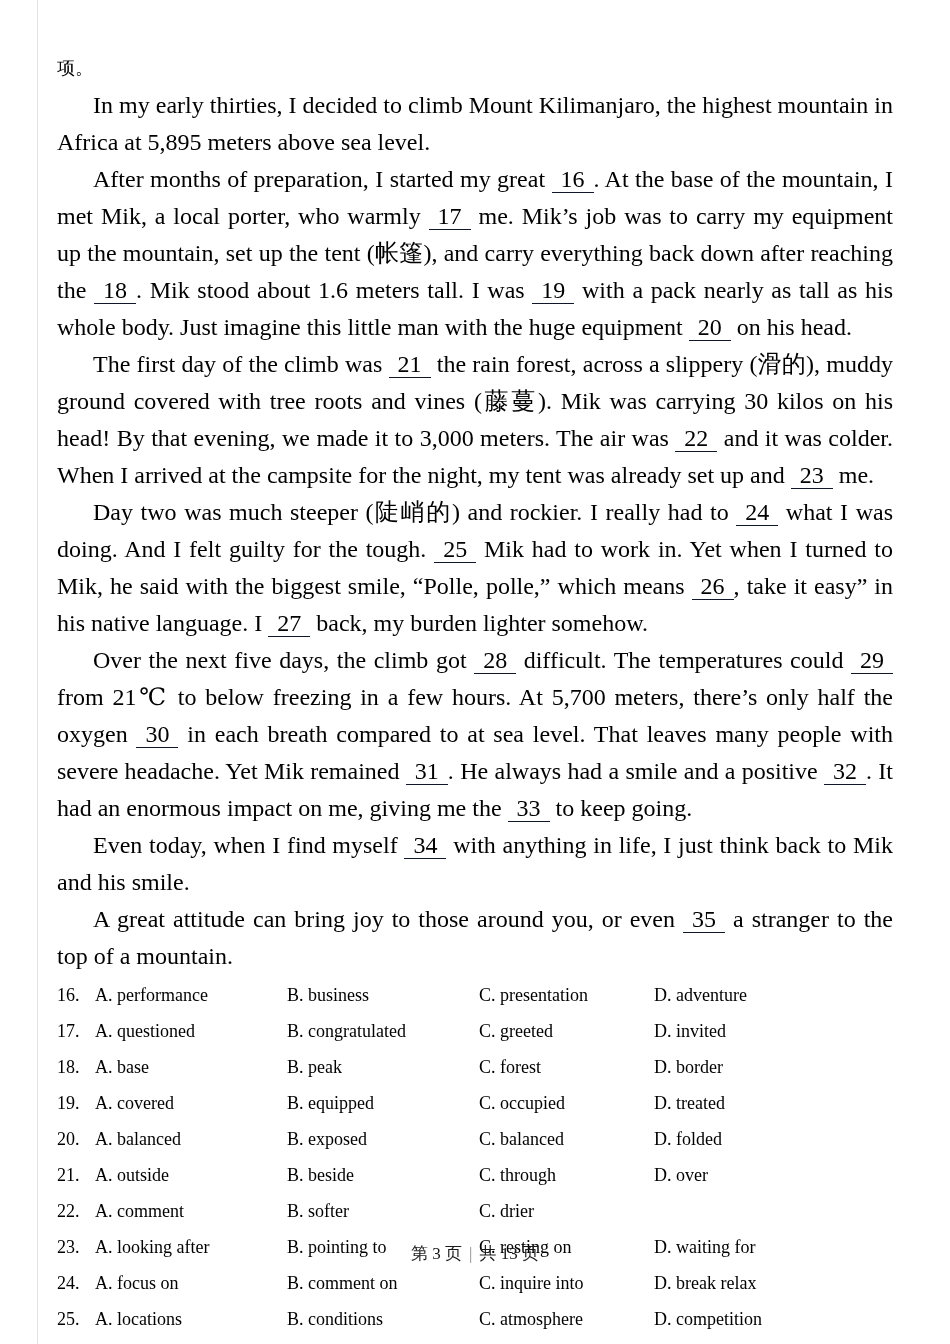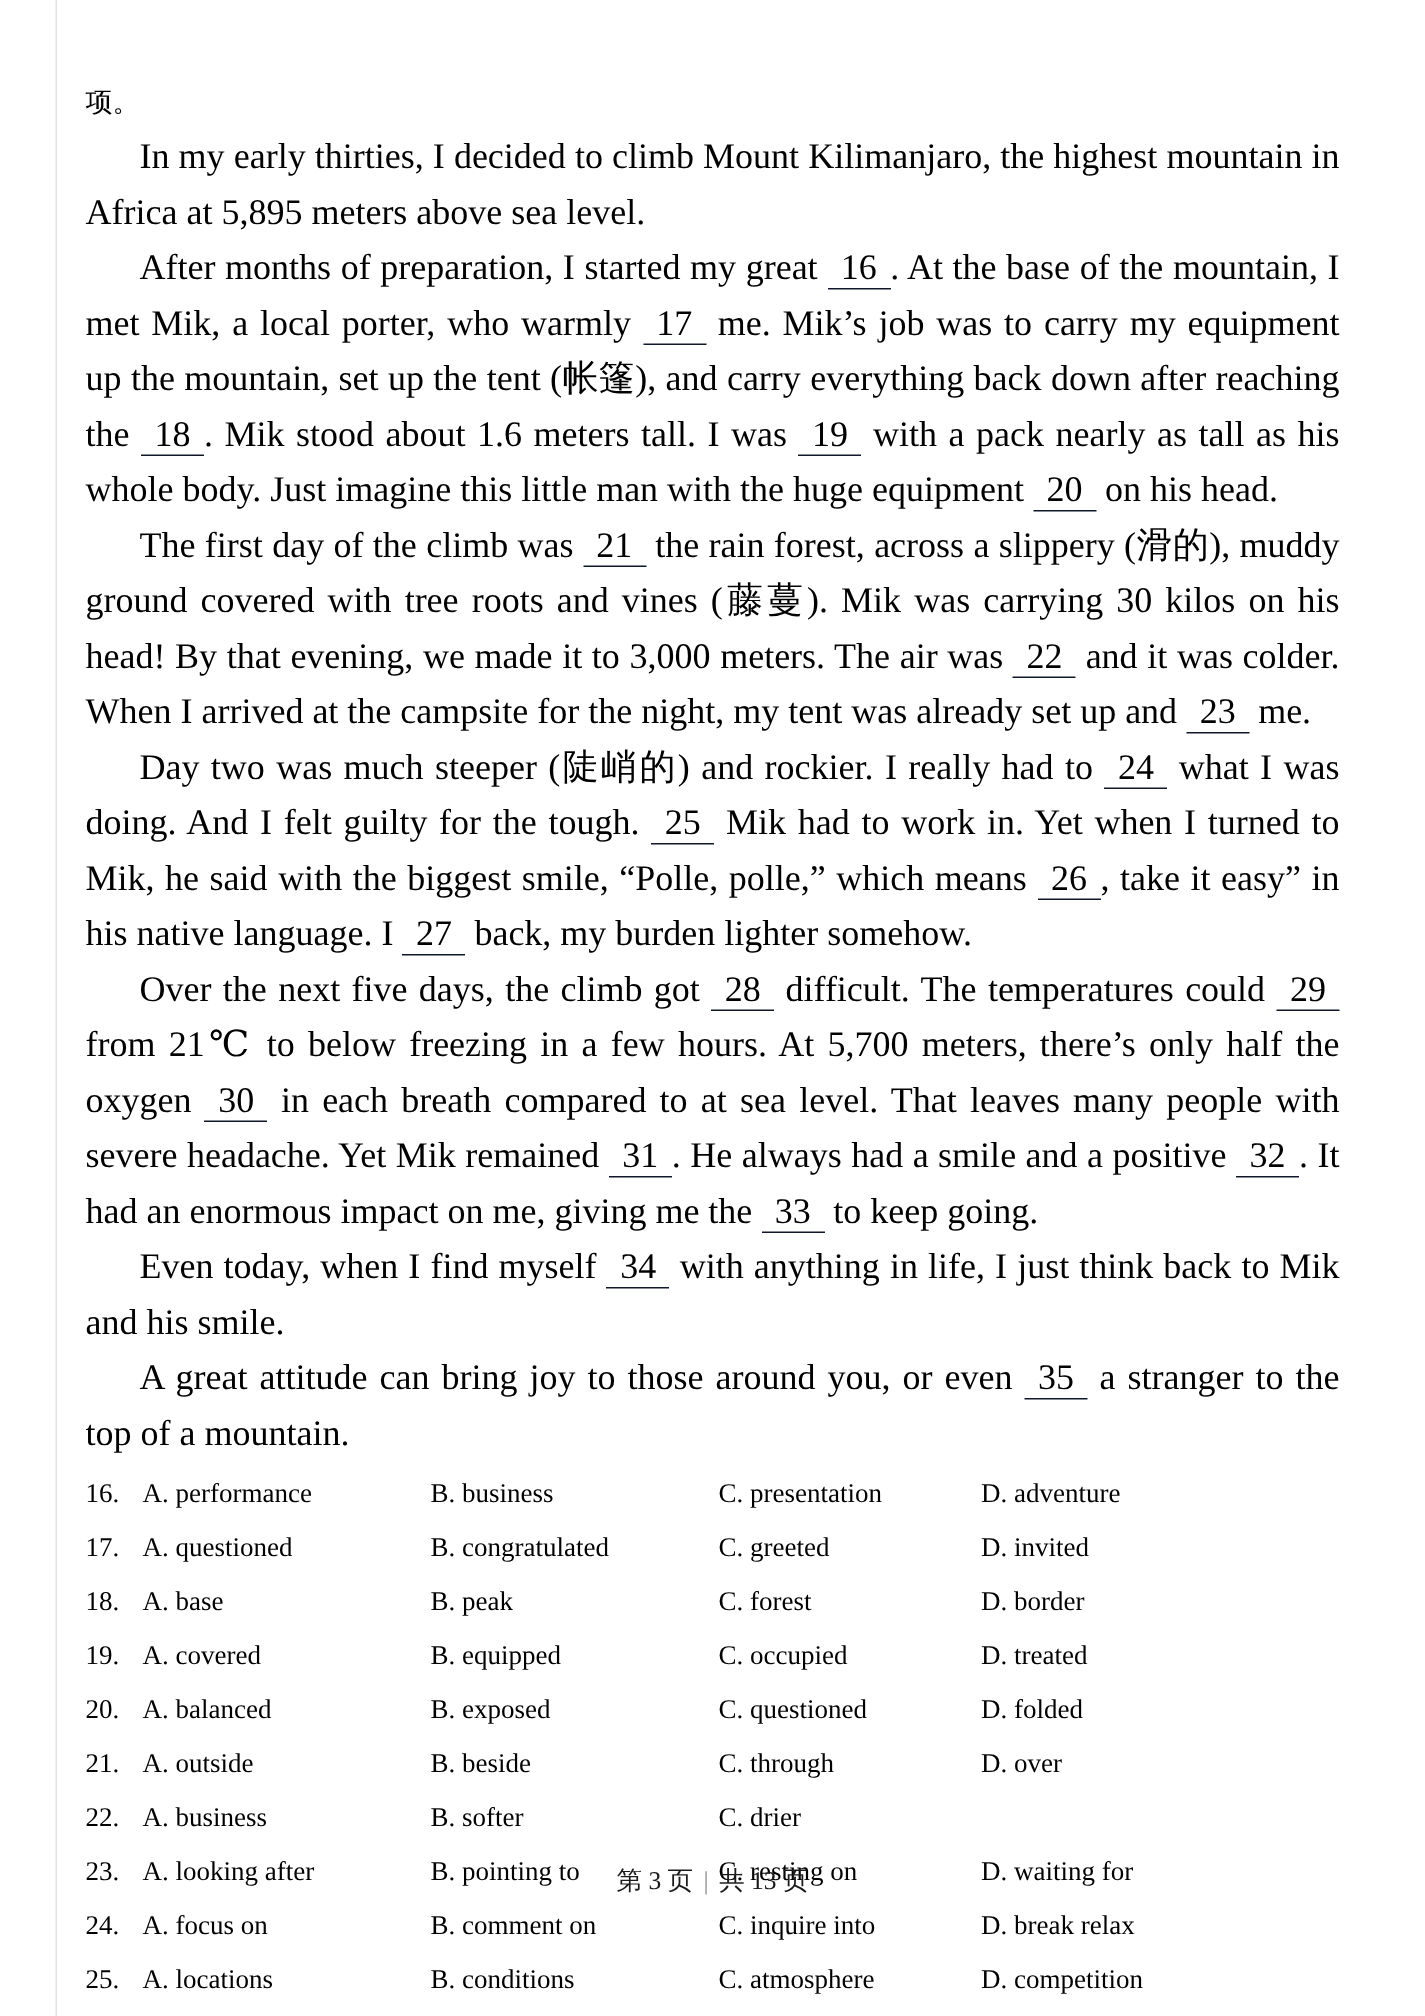--- a/index.html
+++ b/index.html
@@ -83,33 +83,33 @@
         <span class="q-num">19.</span>
         <span class="q-opt">A. covered</span>
         <span class="q-opt">B. equipped</span>
         <span class="q-opt">C. occupied</span>
         <span class="q-opt">D. treated</span>
       </div>
       <div class="q-row">
         <span class="q-num">20.</span>
         <span class="q-opt">A. balanced</span>
         <span class="q-opt">B. exposed</span>
-        <span class="q-opt">C. questioned</span>
+        <span class="q-opt">C. balanced</span>
         <span class="q-opt">D. folded</span>
       </div>
       <div class="q-row">
         <span class="q-num">21.</span>
         <span class="q-opt">A. outside</span>
         <span class="q-opt">B. beside</span>
         <span class="q-opt">C. through</span>
         <span class="q-opt">D. over</span>
       </div>
       <div class="q-row">
         <span class="q-num">22.</span>
-        <span class="q-opt">A. business</span>
+        <span class="q-opt">A. comment</span>
         <span class="q-opt">B. softer</span>
         <span class="q-opt">C. drier</span>
       </div>
       <div class="q-row">
         <span class="q-num">23.</span>
         <span class="q-opt">A. looking after</span>
         <span class="q-opt">B. pointing to</span>
         <span class="q-opt">C. resting on</span>
         <span class="q-opt">D. waiting for</span>
       </div>

